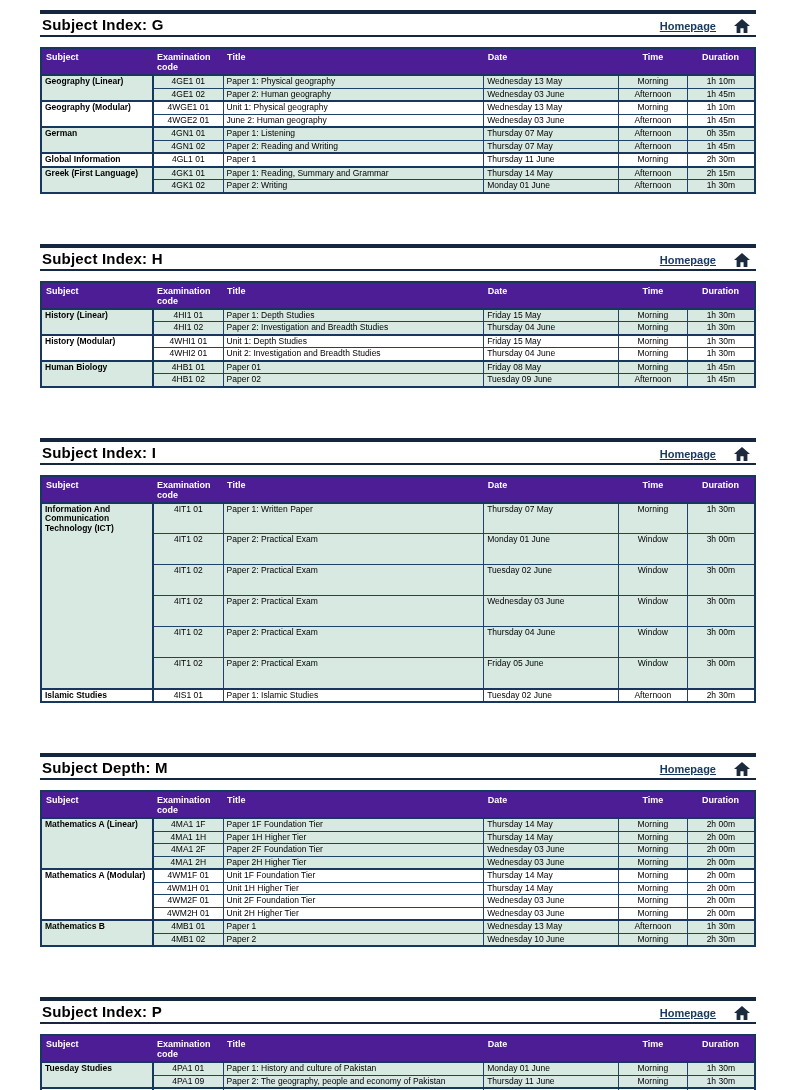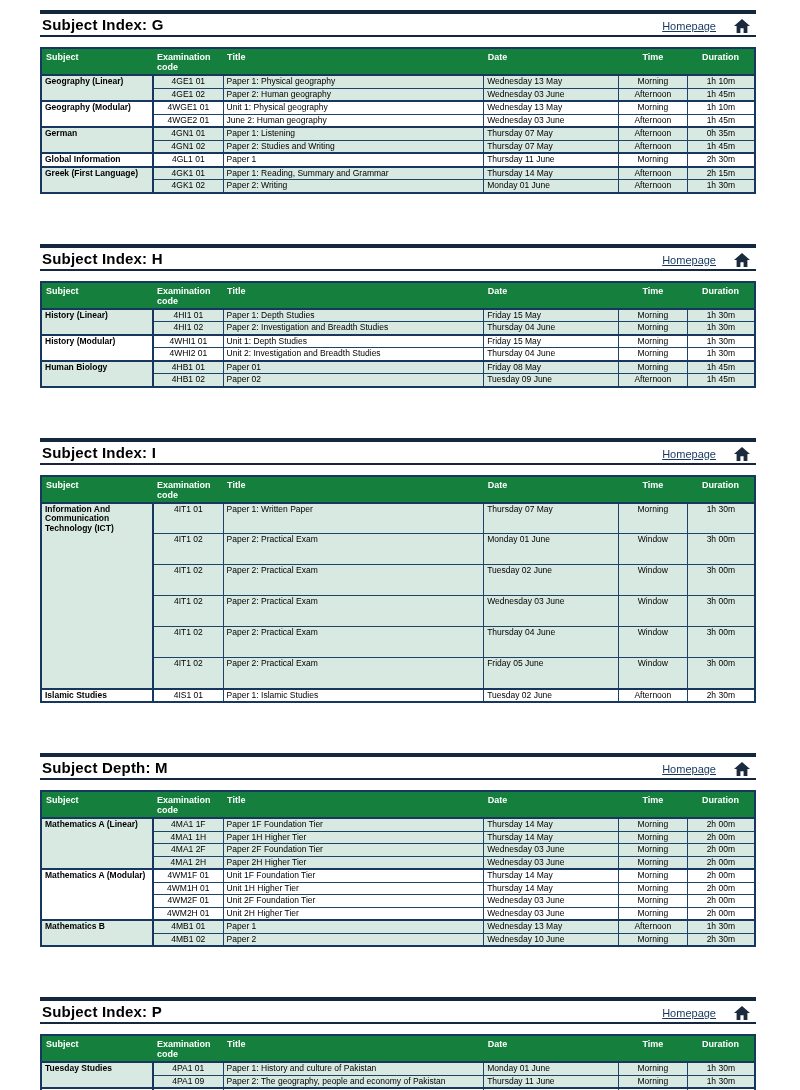--- a/index.html
+++ b/index.html
@@ -34,21 +34,21 @@
     letter-spacing: 0.2px;
   }
   .head-right {
     display: flex;
     align-items: center;
     gap: 18px;
     padding-right: 4px;
   }
   .homepage-link {
     font-size: 11px;
-    font-weight: normal;
+    font-weight: bold;
     color: #17375E;
     text-decoration: underline;
     cursor: pointer;
   }
   .home-icon { display: inline-flex; align-items: center; }
   .home-icon svg { width: 16px; height: 14px; fill: #1b2a3d; }
 
   table.exam-table {
     width: 100%;
     border-collapse: collapse;
@@ -57,21 +57,21 @@
     border: 2px solid #17375E;
   }
   col.c-subject  { width: 15.7%; }
   col.c-code     { width: 9.8%;  }
   col.c-title    { width: 36.5%; }
   col.c-date     { width: 18.9%; }
   col.c-time     { width: 9.6%;  }
   col.c-duration { width: 9.5%;  }
 
   thead th {
-    background: #15803d;
+    background: #4c1d95;
     color: #ffffff;
     font-size: 9px;
     font-weight: bold;
     text-align: left;
     vertical-align: top;
     padding: 3px 4px 2px 4px;
     border-bottom: 2px solid #17375E;
   }
   thead th:nth-child(5), thead th:nth-child(6) { text-align: center; }
 
@@ -170,21 +170,21 @@
             <tr class="group-start">
               <td class="subject mint" rowspan="2">German</td>
               <td class="code mint">4GN1 01</td>
               <td class="title mint">Paper 1: Listening</td>
               <td class="date mint">Thursday 07 May</td>
               <td class="time mint">Afternoon</td>
               <td class="duration mint">0h 35m</td>
             </tr>
             <tr>
               <td class="code mint">4GN1 02</td>
-              <td class="title mint">Paper 2: Studies and Writing</td>
+              <td class="title mint">Paper 2: Reading and Writing</td>
               <td class="date mint">Thursday 07 May</td>
               <td class="time mint">Afternoon</td>
               <td class="duration mint">1h 45m</td>
             </tr>
             <tr class="group-start">
               <td class="subject white" rowspan="1">Global Information</td>
               <td class="code white">4GL1 01</td>
               <td class="title white">Paper 1</td>
               <td class="date white">Thursday 11 June</td>
               <td class="time white">Morning</td>

